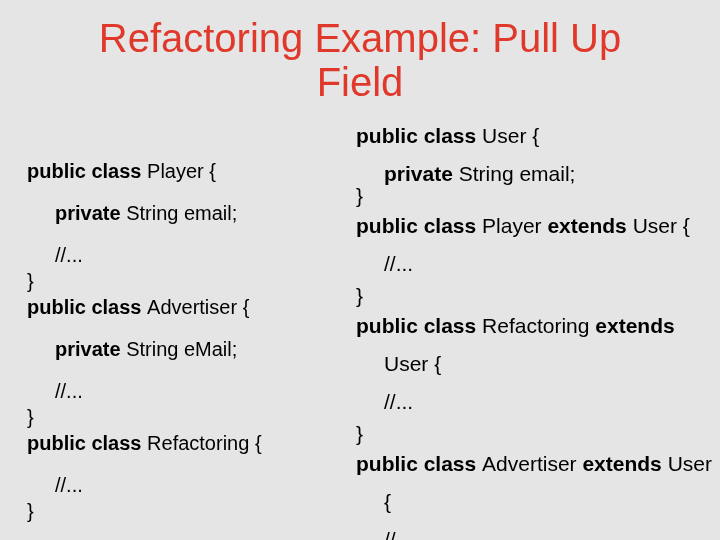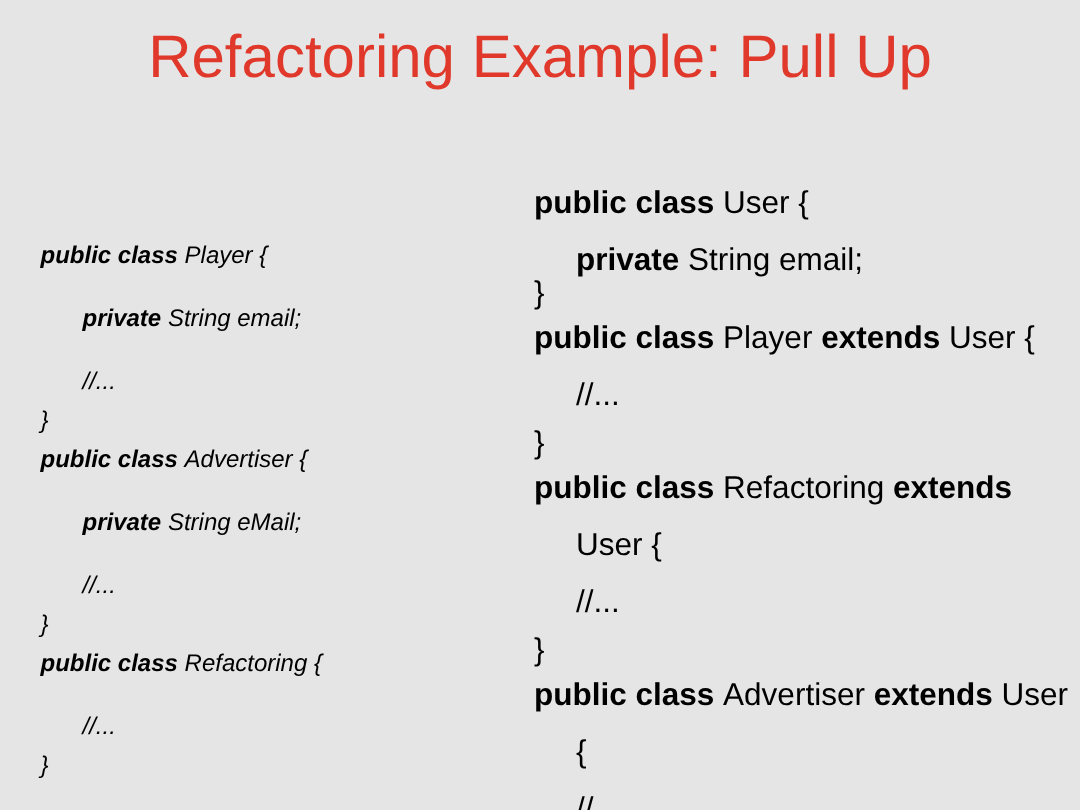--- a/index.html
+++ b/index.html
@@ -1,34 +1,35 @@
 <!DOCTYPE html>
 <html><head>
 <meta charset="utf-8">
 <style>
   html,body{margin:0;padding:0;}
   body{width:720px;height:540px;background:#ffffff;font-family:"Liberation Sans",sans-serif;}
   .slide{position:relative;width:720px;height:540px;background:#ffffff;overflow:hidden;}
   .title{position:absolute;top:16px;left:30px;right:30px;text-align:center;
          font-size:40px;line-height:44px;font-weight:normal;color:#e0392b;}
   .code{position:absolute;color:#000000;}
-  .code-left{left:27px;top:158px;font-size:16px;line-height:26px;width:320px;font-style:italic;}
+  .code-left{left:27px;top:158px;font-size:20px;line-height:26px;width:320px;}
   .code-right{left:356px;top:125px;font-size:21px;line-height:22px;width:345px;}
   .code-block{margin:0 0 8px 0;}
   .code-line{white-space:pre;}
   .code-line.indent{padding-left:28px;margin-top:16px;}
   .code-line.gap{margin-top:10px;}
   .kw{font-weight:bold;}
 </style>
 </head>
 <body>
 
 <div class="slide" style="background: #e5e5e5;">
   <div class="title" style="color: rgb(224, 57, 43);">
     <div>Refactoring Example: Pull Up</div>
+    <div>Field</div>
   </div>
   <div class="code code-left" style="color: rgb(0, 0, 0);">
       <div class="code-block">
         <div class="code-line"><span class="kw">public class </span><span class="plain">Player {</span></div>
         <div class="code-line indent"><span class="kw">private </span><span class="plain">String email;</span></div>
         <div class="code-line indent"><span class="plain">//...</span></div>
         <div class="code-line"><span class="plain">}</span></div>
         <div class="code-line"><span class="kw">public class </span><span class="plain">Advertiser {</span></div>
         <div class="code-line indent"><span class="kw">private </span><span class="plain">String eMail;</span></div>
         <div class="code-line indent"><span class="plain">//...</span></div>

